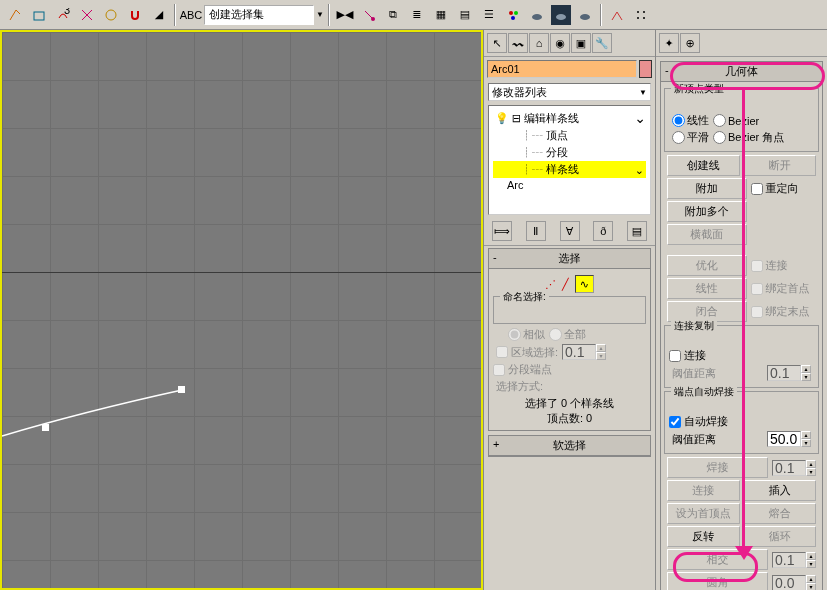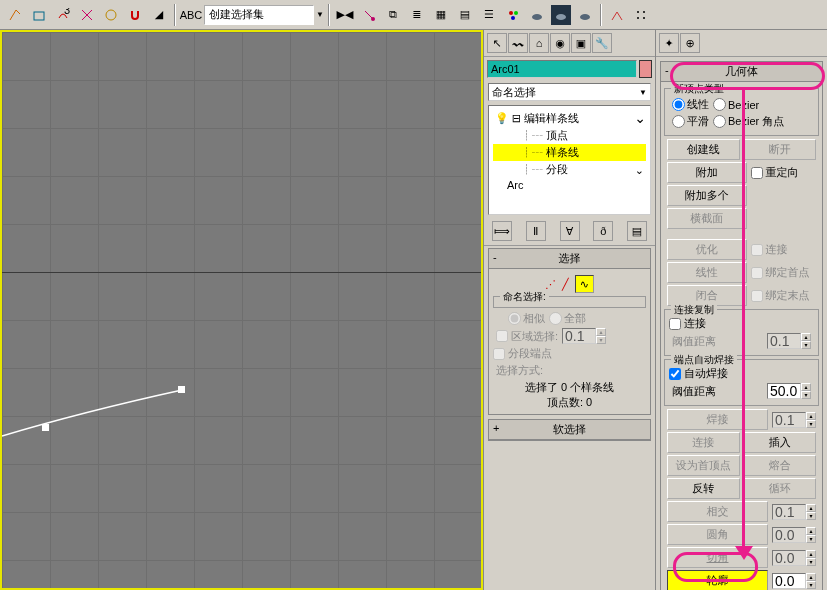--- a/index.html
+++ b/index.html
@@ -18,38 +18,38 @@
 .handle { position: absolute; width: 7px; height: 7px; background: #fff; }
 
 .panel { width: 344px; background: #d4d0c8; border-left: 1px solid #888; display: flex; }
 .left-col { width: 172px; border-right: 1px solid #888; display: flex; flex-direction: column; }
 .right-col { width: 172px; display: flex; flex-direction: column; }
 
 .icon-row { display: flex; gap: 1px; padding: 3px; border-bottom: 1px solid #999; flex-wrap: wrap; }
 .icon-btn { width: 20px; height: 20px; border: 1px solid #999; background: #d4d0c8; display: flex; align-items: center; justify-content: center; cursor: pointer; }
 
 .name-row { display: flex; padding: 3px; gap: 2px; }
-.name-input { flex: 1; height: 18px; background: #14b8a6; border: 1px inset #ccc; padding: 1px 3px; }
+.name-input { flex: 1; height: 18px; background: #fdba74; border: 1px inset #ccc; padding: 1px 3px; }
 .color-swatch { width: 18px; height: 18px; background: #e89090; border: 1px solid #333; }
 
 .dropdown { margin: 2px 4px; height: 18px; background: #fff; border: 1px inset #ccc; padding: 1px 3px; display: flex; align-items: center; justify-content: space-between; }
 .dropdown::after { content: "▼"; font-size: 8px; }
 
 .tree { margin: 2px 4px; background: #fff; border: 1px inset #ccc; height: 110px; padding: 4px; position: relative; }
 .tree-item { padding: 1px 2px; white-space: nowrap; }
 .tree-item.sel { background: #ffff00; }
 .tree-closer { position: absolute; right: 4px; top: 4px; font-size: 14px; }
 .tree-sel-mark { position: absolute; right: 6px; top: 58px; }
 
 .rollout { margin: 2px 4px; border: 1px solid #888; }
 .rollout-hdr { background: #c8c4bc; border-bottom: 1px solid #888; padding: 2px; text-align: center; position: relative; cursor: pointer; }
 .rollout-hdr .pm { position: absolute; left: 4px; }
 .rollout-body { padding: 4px; }
 
-.group { border: 1px solid #999; margin: 3px 0; padding: 6px 4px 4px; position: relative; }
+.group { border: 1px solid #999; margin: 3px 0; padding: 22px 4px 4px; position: relative; }
 .group-label { position: absolute; top: -7px; left: 6px; background: #d4d0c8; padding: 0 3px; font-size: 10px; }
 
 .btn3d { border: 1px outset #fff; background: #d4d0c8; padding: 2px 6px; cursor: pointer; text-align: center; min-height: 18px; display: inline-flex; align-items: center; justify-content: center; }
 .btn3d.disabled { color: #888; }
 .btn3d.active { background: #ffff00; border: 1px inset #999; }
 
 .chk { display: flex; align-items: center; gap: 3px; }
 .chk input { width: 12px; height: 12px; }
 .rad { display: flex; align-items: center; gap: 2px; }
 
@@ -182,28 +182,28 @@
         <div class="icon-btn">⌂</div>
         <div class="icon-btn">◉</div>
         <div class="icon-btn">▣</div>
         <div class="icon-btn">🔧</div>
       </div>
       <div class="name-row">
         <input class="name-input" value="Arc01" style="">
         <div class="color-swatch"></div>
       </div>
       <div class="dropdown">
-          <span>命名选择</span>
+          <span>修改器列表</span>
         </div>
       <div class="tree">
         <span class="tree-closer">⌄</span>
         <div class="tree-item">💡 ⊟ <span>编辑样条线</span></div>
         <div class="tree-item" style="padding-left:28px;">┊┄ <span>顶点</span></div>
+        <div class="tree-item" style="padding-left:28px;">┊┄ <span>分段</span></div>
         <div class="tree-item sel" style="padding-left:28px;">┊┄ <span>样条线</span></div>
-        <div class="tree-item" style="padding-left:28px;">┊┄ <span>分段</span></div>
         <span class="tree-sel-mark">⌄</span>
         <div class="tree-item" style="padding-left:14px;">Arc</div>
       </div>
       <div class="icon-row" style="justify-content:space-between;padding:4px 8px;">
         <div class="icon-btn">⟾</div>
         <div class="icon-btn">Ⅱ</div>
         <div class="icon-btn">∀</div>
         <div class="icon-btn">ð</div>
         <div class="icon-btn">▤</div>
       </div>

